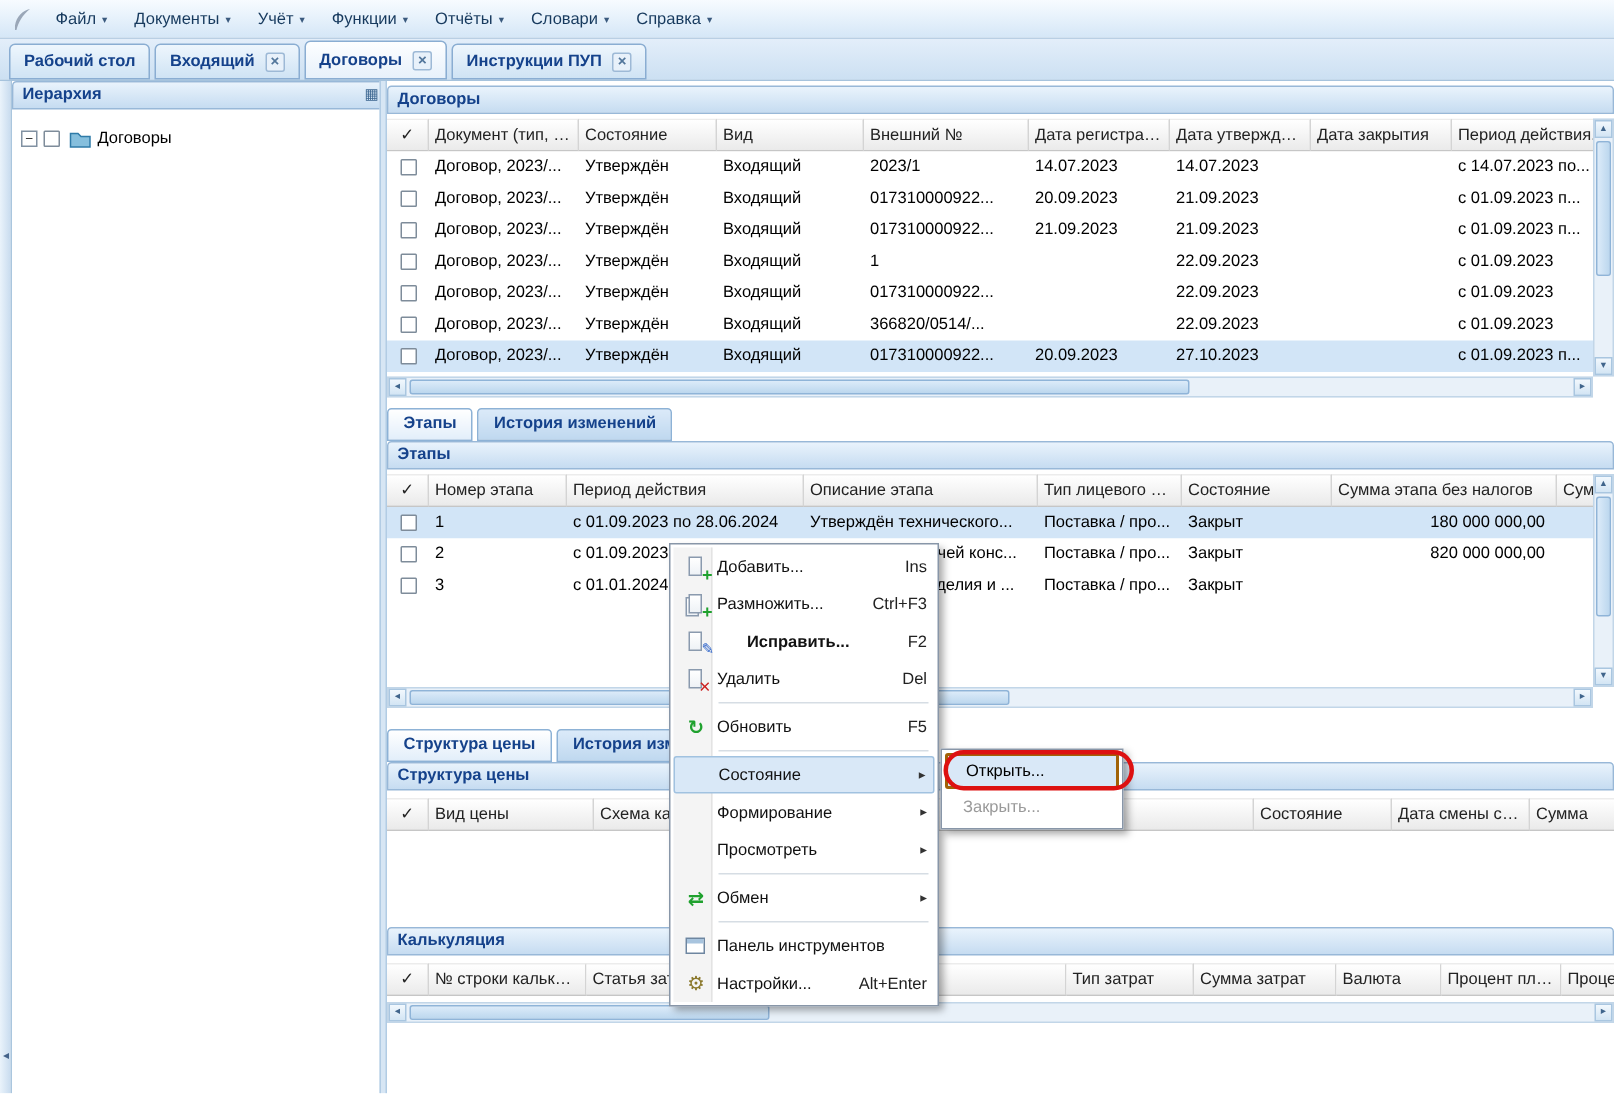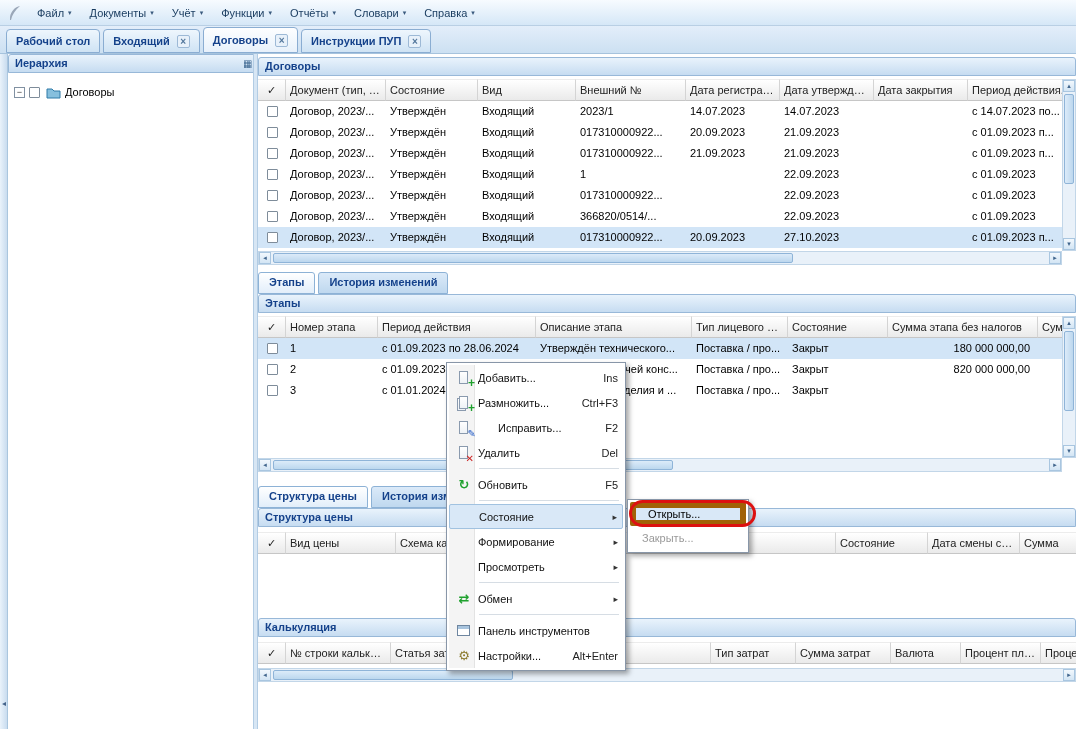--- a/index.html
+++ b/index.html
@@ -101,41 +101,41 @@
 
   
   .ctx { position:absolute; left:446px; top:362px; width:180px; background:#fff;
     border:1px solid #8896a8; box-shadow:3px 3px 5px rgba(0,0,0,.35); padding:2px; z-index:50; }
   .ctx-strip { position:absolute; left:2px; top:2px; bottom:2px; width:26px;
     background:#f4f4f4; border-right:1px solid #e3e3e3; }
   .mi { position:relative; display:flex; align-items:center; height:25px; padding:0 5px 0 2px; cursor:pointer; }
   .mi .lbl { flex:1; color:#111; white-space:nowrap; }
   .mi .sc { color:#222; margin-left:8px; white-space:nowrap; }
   .mi .arr { color:#333; font-size:9px; margin-left:8px; }
-  .mi.bold .lbl { font-weight:normal;padding-left:20px; }
+  .mi.bold .lbl { font-weight:bold;padding-left:20px; }
   .mi.hl { background:#d9e8f7; border:1px solid #a1c2e0; border-radius:2px; }
   .msep { height:1px; background:#d6dde4; margin:3px 4px 3px 30px; }
   .ic { width:18px; height:16px; flex:none; position:relative; margin:0 5px 0 4px; }
   .ic .pg { position:absolute; left:4px; top:1px; width:9px; height:13px;
     background:linear-gradient(#fff,#eef2f6); border:1px solid #8a9aae; }
   .ic .pg.back { left:2px; top:3px; }
   .bdg { position:absolute; font-weight:bold; }
   .bdg.add { right:-2px; bottom:-4px; color:#1fa12e; font-size:12px; }
   .bdg.edit { right:-3px; bottom:-3px; color:#2b62c9; font-size:10px; }
   .bdg.del { right:-1px; bottom:-3px; color:#cc2222; font-size:10px; }
   .ic.glyph { font-size:13px; color:#1fa12e; text-align:center; line-height:16px; font-weight:bold; }
   .ic.glyph.gear { color:#8c7a2e; }
   .panel-shape { position:absolute; left:2px; top:2px; width:13px; height:11px;
     border:1px solid #6e86a0; background:#fff; }
   .panel-shape::before { content:""; position:absolute; left:0; top:0; right:0; height:3px; background:#a8c4de; }
 
   .ctx-sub { position:absolute; left:627px; top:499px; width:122px; background:#fff;
     border:1px solid #8896a8; box-shadow:3px 3px 5px rgba(0,0,0,.35); padding:2px; z-index:55; }
   .smi { height:24px; display:flex; align-items:center; padding:0 6px 0 12px; cursor:pointer; white-space:nowrap; }
-  .smi.hl { background:#d9e8f7; border:6px solid #a16207; border-radius:2px; }
+  .smi.hl { background:#d9e8f7; border:2px solid #a16207; border-radius:2px; }
   .smi.dis { color:#9a9a9a; cursor:default; }
 
   .annot { position:absolute; left:629px; top:500px; width:127px; height:27px;
     border:3px solid #dd1111; border-radius:14px; z-index:60; pointer-events:none; }
 </style>
 </head>
 <body>
 
 <div class="app">
 

